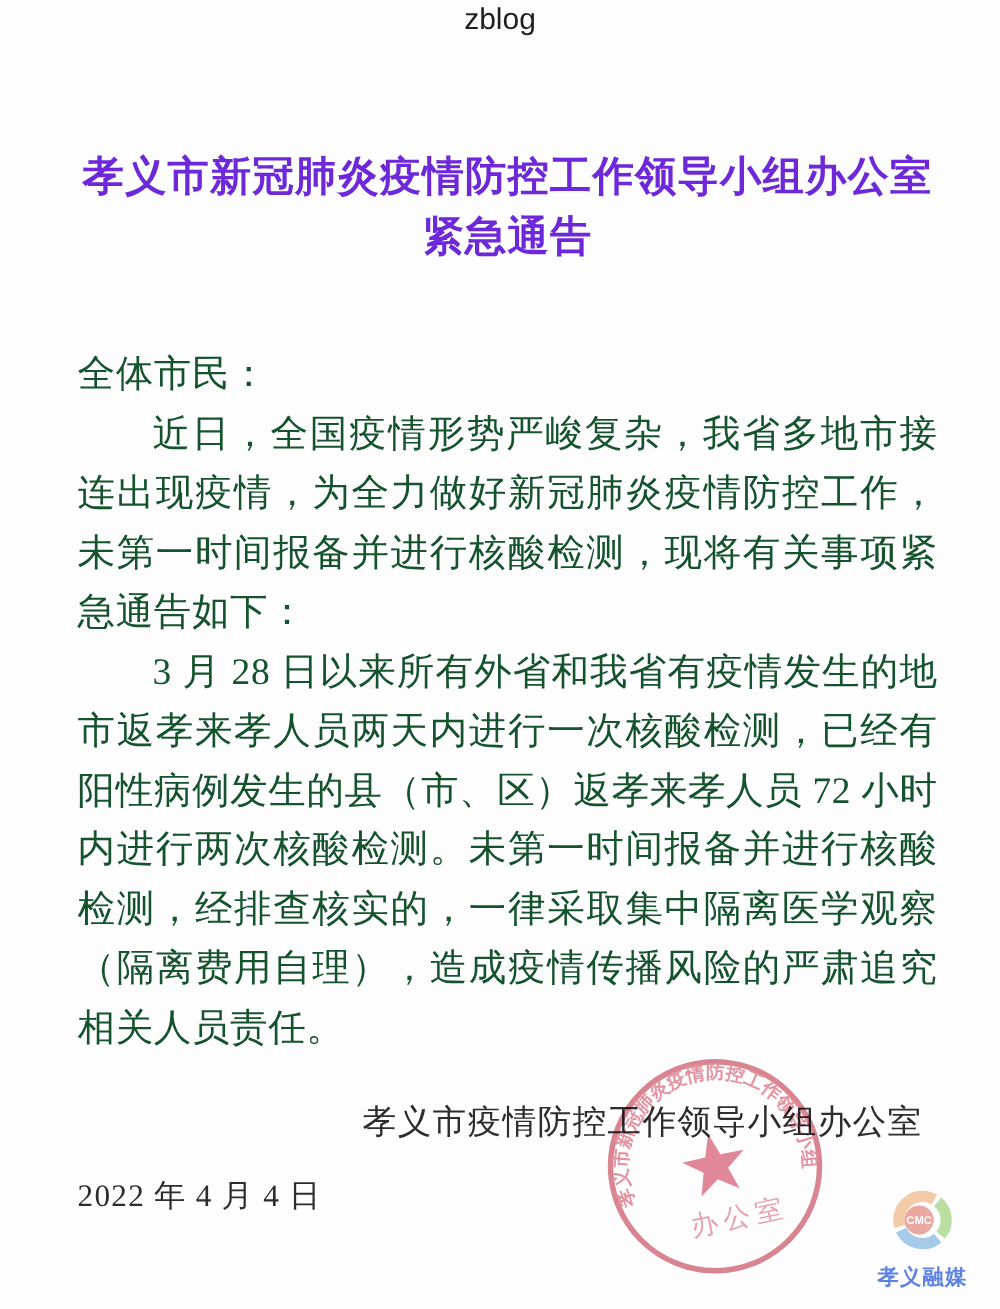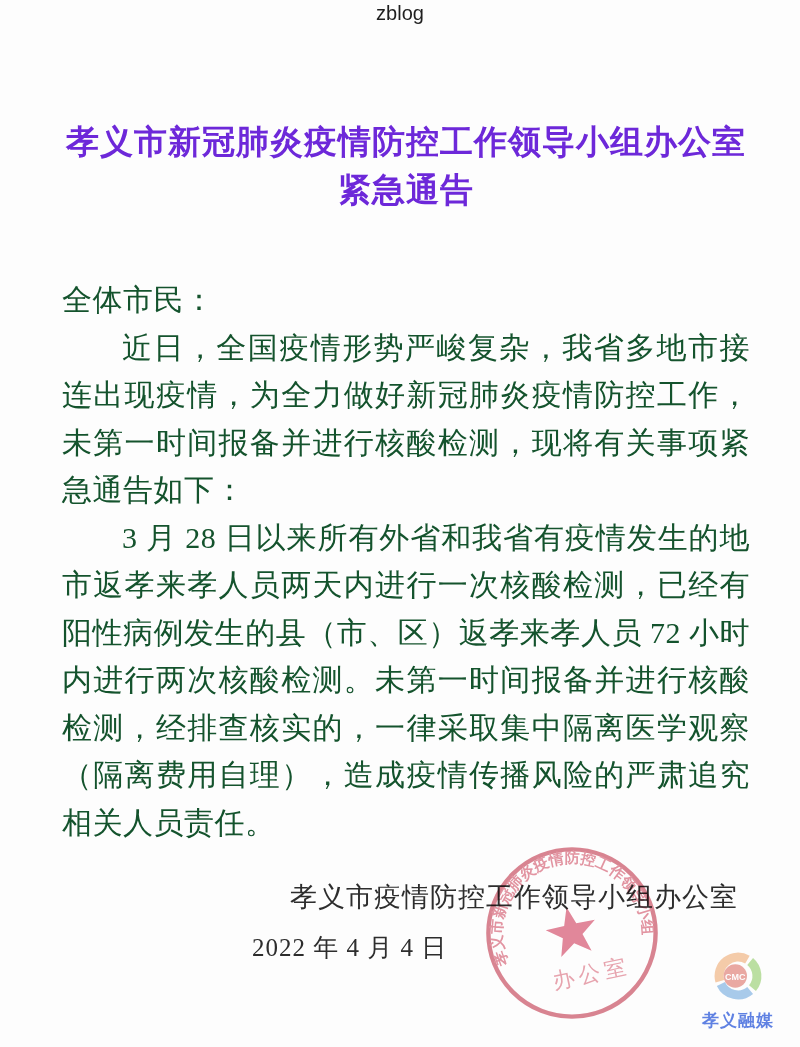--- a/index.html
+++ b/index.html
@@ -7,21 +7,21 @@
     width: 800px; height: 1047px;
     background: #fdfdfd;
     position: relative;
     overflow: hidden;
     font-family: "Liberation Serif", "DejaVu Serif", serif;
   }
   .site-header {
     position: absolute; top: 0; left: 0; width: 800px;
     text-align: center; padding-top: 2px;
     font-family: "Liberation Sans", "DejaVu Sans", sans-serif;
-    font-weight: 300; font-size: 20px; color: #1f1f1f;
+    font-weight: 300; font-size: 24px; color: #1f1f1f;
   }
   .doc {
     position: absolute; left: 62px; top: 32px; width: 688px;
     color: #333;
   }
   .doc-title {
     margin-top: 86px;
     text-align: center;
     font-weight: 700;
     font-size: 33px;
@@ -45,22 +45,22 @@
   .signature {
     margin-top: 38px;
     text-align: right;
     padding-right: 12px;
     font-size: 27px;
     letter-spacing: 1px;
     line-height: 1;
     color: #2d2d2d;
   }
   .date {
-    margin-top: 24px;
-    text-align: center;
+    margin-top: 34px;
+    text-align: left;
     padding-right: 113px;
     font-size: 25px;
     letter-spacing: 1px;
     line-height: 1;
     color: #2d2d2d;
   }
   .seal {
     position: absolute; left: 484px; top: 845px;
     width: 176px; height: 176px;
     mix-blend-mode: multiply;

